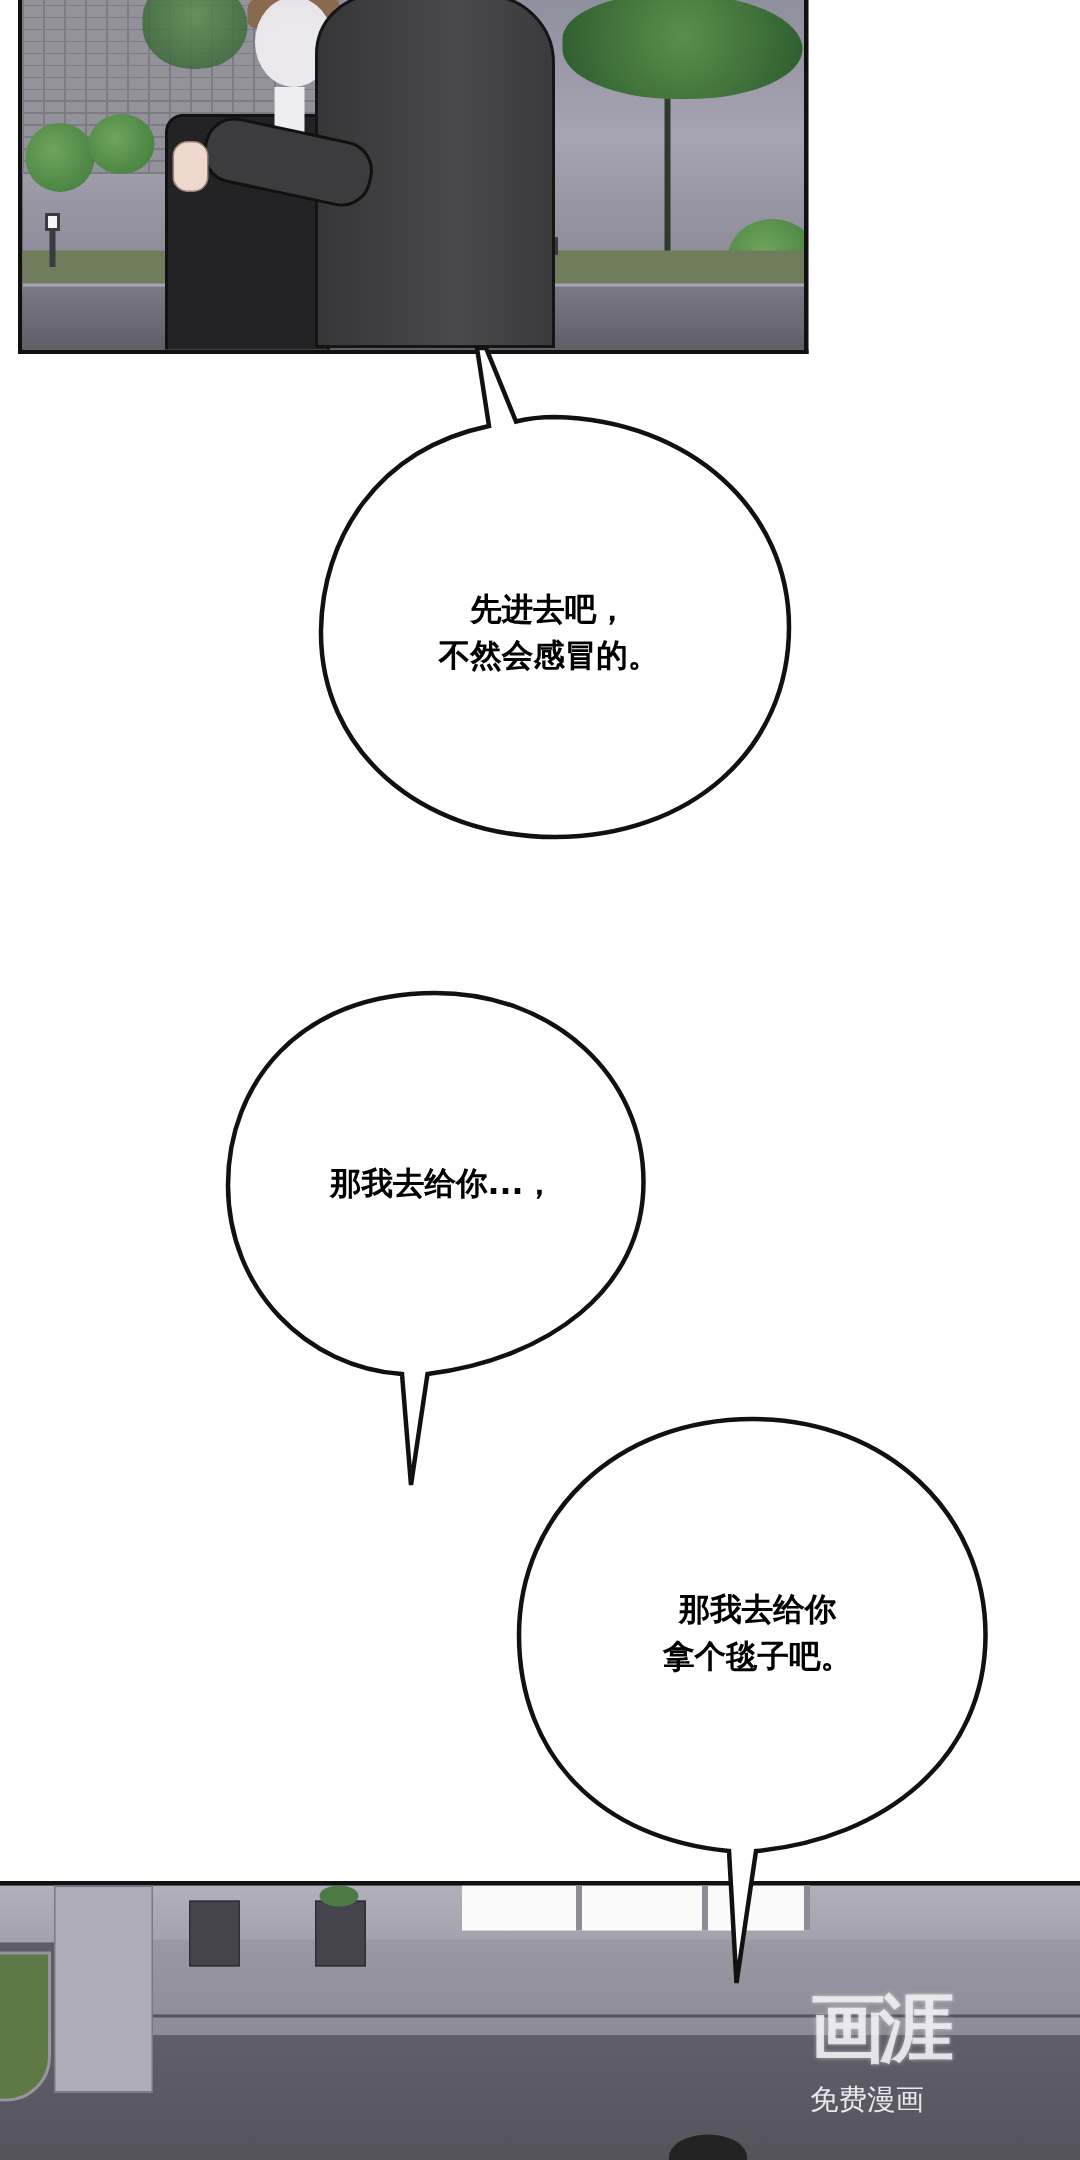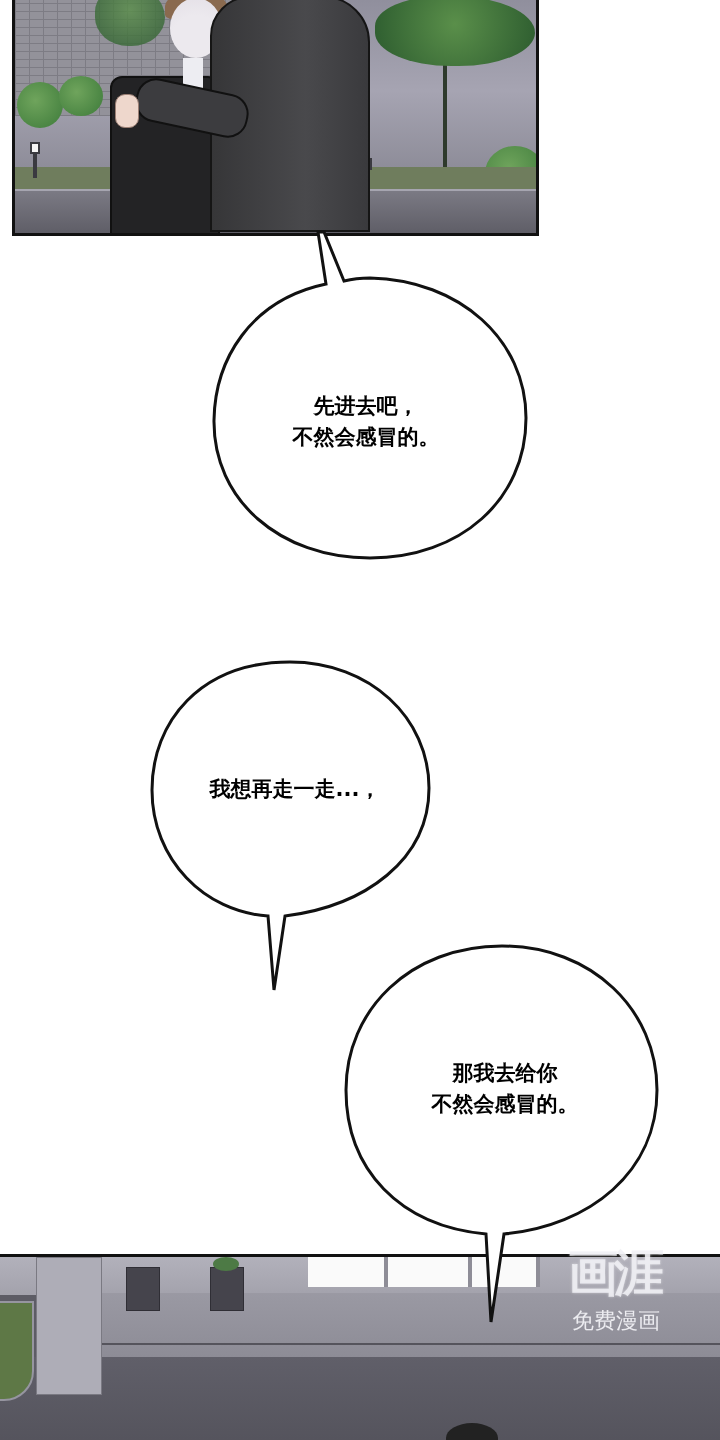--- a/index.html
+++ b/index.html
@@ -61,23 +61,23 @@
   .bp-floor { position: absolute; left: 100px; top: 36px; width: 630px; height: 64px;
     background: linear-gradient(180deg, #9a99a3, #8d8c96); border-bottom: 2px solid #55545c; }
   .bp-step { position: absolute; left: 100px; top: 86px; width: 630px; height: 2px; background: #55545c; }
   .bp-pillar { position: absolute; left: 40px; top: 0; width: 64px; height: 136px; background: #aeadb7; border: 1px solid #7a7982; }
   .bp-lawn { position: absolute; left: 0; top: 44px; width: 34px; height: 96px; background: #5e7846; border-radius: 0 0 30px 0; border: 2px solid #9695a0; }
   .bp-planter { position: absolute; top: 10px; width: 32px; height: 42px; background: #45444c; border: 1px solid #2f2e35; }
   .bp-plant { position: absolute; top: 0; width: 26px; height: 14px; background: #4d7a45; border-radius: 50%; }
   .bp-road { position: absolute; left: 0; top: 100px; width: 100%; height: 90px; background: linear-gradient(180deg,#605f69,#54535c); }
   .bp-hair { position: absolute; left: 450px; top: 166px; width: 52px; height: 30px; background: #222; border-radius: 50% 50% 0 0; }
 
-  .watermark { position: absolute; left: 540px; top: 1244px; width: 120px; height: 100px; color: rgba(235,235,240,0.92); text-align: right; }
+  .watermark { position: absolute; left: 540px; top: 1323px; width: 120px; height: 100px; color: rgba(235,235,240,0.92); text-align: left; }
   .wm-logo { font-size: 50px; font-weight: bold; letter-spacing: -4px; line-height: 58px; color: rgba(240,240,244,0.85); text-shadow: 0 0 3px rgba(255,255,255,0.5); }
-  .wm-sub { font-size: 22px; line-height: 26px; margin-top: 6px; color: rgba(240,240,244,0.95); }
+  .wm-sub { font-size: 19px; line-height: 26px; margin-top: 6px; color: rgba(240,240,244,0.95); }
 </style>
 </head>
 <body>
 
 <div class="panel" id="panel-top">
   <div class="wall"></div>
   <div class="tree-crown" style="left:80px;top:-10px;width:70px;height:60px;opacity:.8"></div>
   <div class="tree-trunk" style="left:428px;top:30px;height:160px;"></div>
   <div class="tree-crown" style="left:360px;top:0px;width:160px;height:70px;"></div>
   <div class="bush" style="left:2px;top:86px;width:46px;height:46px;"></div>
@@ -137,20 +137,20 @@
   <g>
     <path d="M 502 946 C 410 946, 346 1010, 346 1090
              C 346 1170, 400 1226, 486 1234 L 491 1322 L 504 1234
              C 590 1226, 657 1172, 657 1090
              C 657 1010, 592 946, 502 946 Z" fill="#fff" stroke="#111" stroke-width="3" stroke-linejoin="miter"></path>
   </g>
 </svg>
 
 <div class="bubble-text" style="left:266px;top:391px;width:200px;">先进去吧，
 不然会感冒的。</div>
-<div class="bubble-text" style="left:180px;top:774px;width:230px;">我想再走一走...，</div>
+<div class="bubble-text" style="left:180px;top:774px;width:230px;">那我去给你...，</div>
 <div class="bubble-text" style="left:410px;top:1058px;width:190px;">那我去给你
-不然会感冒的。</div>
+拿个毯子吧。</div>
 
 <div class="watermark">
   <div class="wm-logo">画涯</div>
   <div class="wm-sub">免费漫画</div>
 </div>
 
 </body></html>

